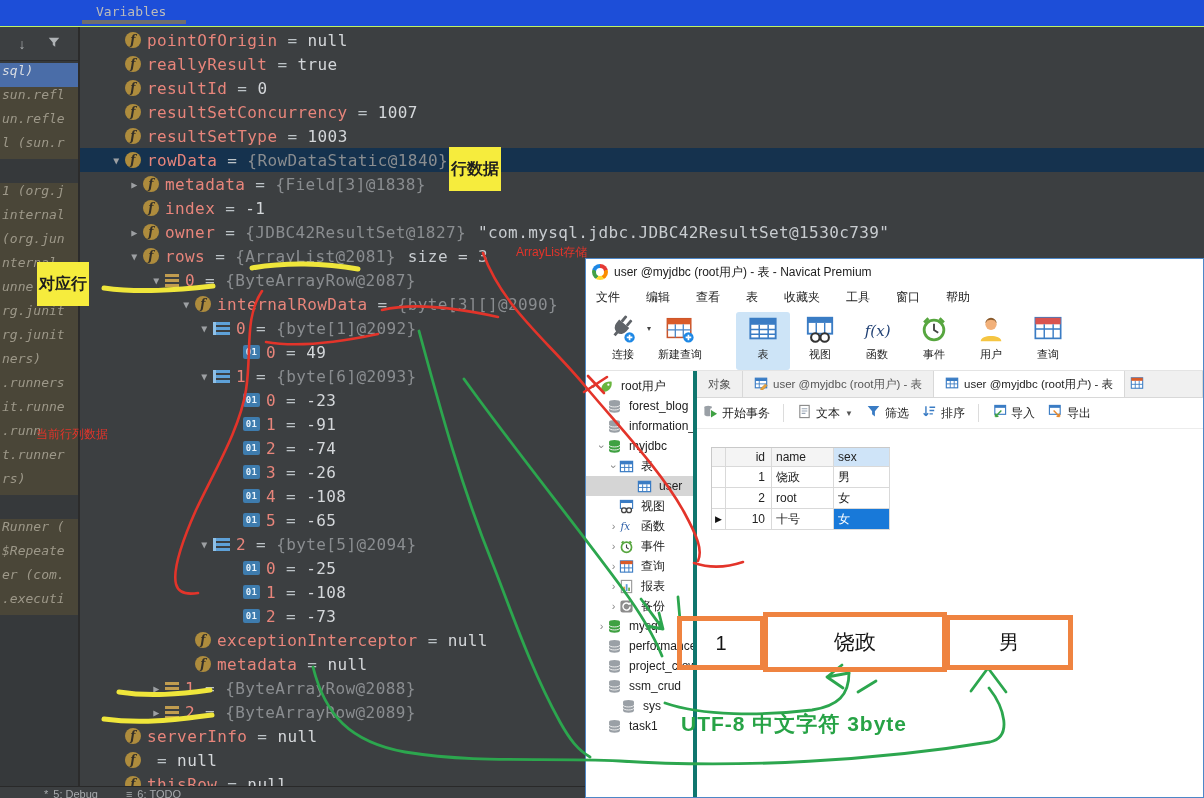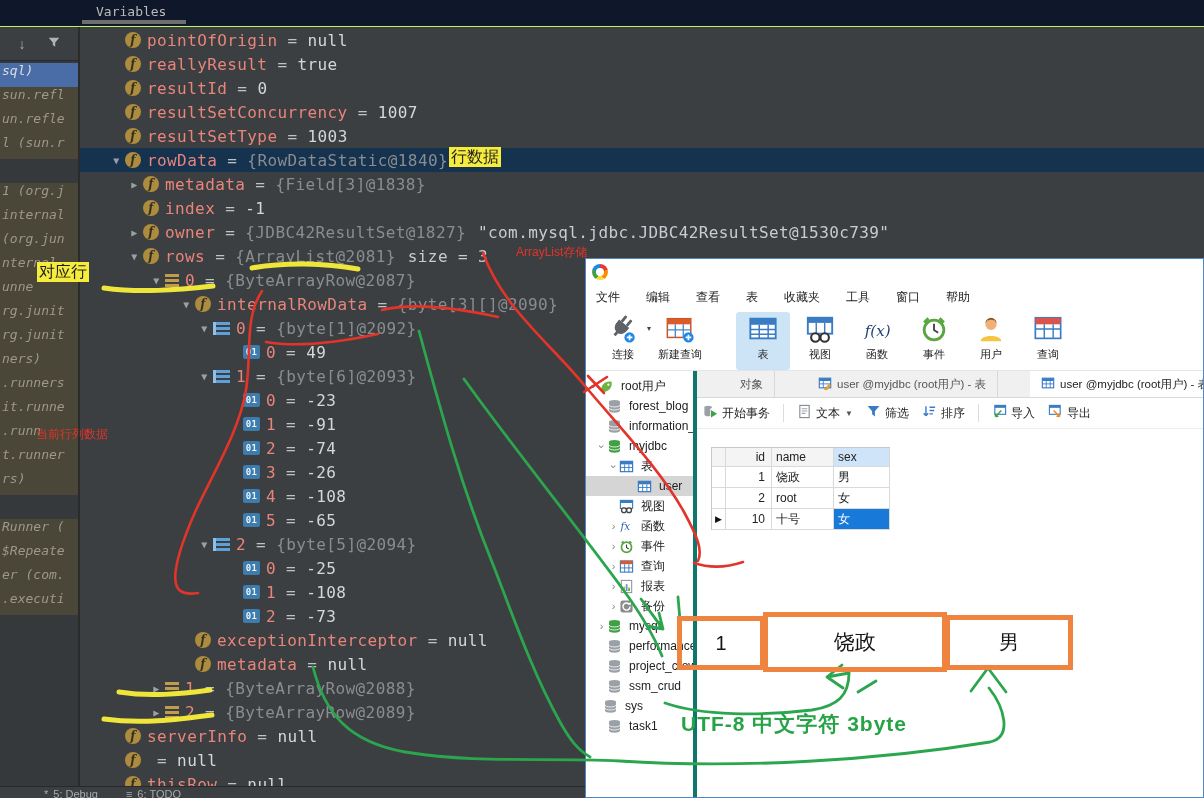--- a/index.html
+++ b/index.html
@@ -1,20 +1,20 @@
 <!DOCTYPE html>
 <html><head>
 <meta charset="utf-8">
 <style>
   html,body{margin:0;padding:0;}
   body{width:1204px;height:798px;overflow:hidden;position:relative;background:#3C3F41;
        font-family:"Liberation Sans",sans-serif;}
 
   
-  #ide-top{position:absolute;left:0;top:0;width:1204px;height:26px;background:#0f172a;
+  #ide-top{position:absolute;left:0;top:0;width:1204px;height:26px;background:#1d4ed8;
            border-bottom:3px solid #bef264;z-index:1;}
   #vars-tab-label{position:absolute;left:96px;top:4px;font:13px "DejaVu Sans Mono",monospace;color:#BBBBBB;}
   #vars-tab-underline{position:absolute;left:82px;top:20px;width:104px;height:4px;background:#6E6E6E;}
 
   #frames-panel{position:absolute;left:0;top:27px;width:78px;height:759px;background:#36393B;
                 border-right:2px solid #2B2B2B;z-index:1;overflow:hidden;}
   #frames-toolbar{height:33px;border-bottom:1px solid #2B2B2B;display:flex;align-items:center;
                   gap:16px;padding-left:14px;background:#3C3F41;color:#A9ACAE;}
   #frames-toolbar .ft-ic{width:16px;height:16px;font-size:14px;line-height:16px;text-align:center;}
   #frames-list{margin-top:2px;}
@@ -67,21 +67,21 @@
   #nv-tree{width:107px;border-right:4px solid #0f766e;padding-top:5px;overflow:hidden;background:#fff;flex:none;}
   .trow{height:20px;display:flex;align-items:center;font-size:12px;white-space:nowrap;}
   .trow.selected{background:#D5D5D5;}
   .tchev{width:11px;font-size:11px;color:#888;text-align:center;flex:none;line-height:11px;}
   .tchev.open{transform:rotate(90deg);}
   .ticon{width:15px;height:15px;flex:none;margin-right:7px;}
   .ticon svg{width:15px;height:15px;display:block;}
   #nv-pane{flex:1;display:flex;flex-direction:column;min-width:0;}
   #nv-tabs{height:26px;display:flex;background:#F0F0F0;border-bottom:1px solid #D8D8D8;align-items:stretch;}
   .ntab{display:flex;align-items:center;gap:5px;padding:0 11px;font-size:11.5px;color:#555;
-        border-right:1px solid #D8D8D8;white-space:nowrap;margin-left:32px;}
+        border-right:1px solid #D8D8D8;white-space:nowrap;}
   .ntab.active{background:#fff;color:#222;}
   .ntab svg{width:14px;height:14px;}
   .ntab.partial{padding:0 5px;overflow:hidden;flex:1;}
   #nv-toolbar2{height:30px;display:flex;align-items:center;gap:13px;padding-left:6px;font-size:12px;
                border-bottom:1px solid #ECECEC;}
   .t2item{display:flex;align-items:center;gap:4px;}
   .t2item svg{width:15px;height:15px;}
   .t2sep{width:1px;height:18px;background:#DCDCDC;}
   .t2caret{font-size:8px;color:#555;margin-left:1px;}
   #nv-grid{flex:1;position:relative;background:#fff;}
@@ -94,21 +94,21 @@
   .trh.data .cell{height:21px;line-height:21px;}
   .c-sel{width:14px;padding:0;text-align:center;font-size:9px;color:#111;}
   .c-id{width:46px;text-align:right;padding-right:6px;}
   .c-name{width:62px;}
   .c-sex{width:56px;}
   .cell.activecell{background:#1879D9;color:#fff;}
 
   
   #ann-svg{position:absolute;left:0;top:0;z-index:40;pointer-events:none;}
   .annY{position:absolute;background:#F6EC3D;color:#1E1E1E;font-size:16px;line-height:20px;
-        padding:0 2px;z-index:46;pointer-events:none;}
+        padding:12px 2px;z-index:46;pointer-events:none;font-weight:bold;}
   .annR{position:absolute;color:#E3342A;font-size:12px;line-height:19px;z-index:46;pointer-events:none;}
   #ann-rowdata{left:449px;top:147px;}
   #ann-arraylist{left:516px;top:243px;}
   #ann-duiying{left:37px;top:262px;}
   #ann-current{left:36px;top:425px;}
   #ann-utf8{position:absolute;left:681px;top:710px;color:#27A346;font-size:21px;font-weight:bold;
             letter-spacing:1px;z-index:46;pointer-events:none;}
   .obox{position:absolute;border:5px solid #EF8340;z-index:50;display:flex;align-items:center;
         justify-content:center;font-size:20px;color:#151515;pointer-events:none;background:transparent;}
   #obox-1{left:677px;top:616px;width:78px;height:44px;}
@@ -201,20 +201,21 @@
   </div>
   <div class="bb-item">
     <span>≡</span>
     <span>6: TODO</span>
   </div>
 </div>
 
 <div id="navicat">
   <div id="nv-title">
     <span id="nv-logo"></span>
+    <span>user @myjdbc (root用户) - 表 - Navicat Premium</span>
   </div>
   <div id="nv-menu">
       <span>文件</span>
       <span>编辑</span>
       <span>查看</span>
       <span>表</span>
       <span>收藏夹</span>
       <span>工具</span>
       <span>窗口</span>
       <span>帮助</span>
@@ -463,21 +464,21 @@
           <span class="tchev"></span>
           <span class="ticon">
             <svg viewBox="0 0 16 16" xmlns="http://www.w3.org/2000/svg">
               <ellipse cx="8" cy="3.2" rx="5.8" ry="2.1" fill="#9AA0A6"></ellipse>
               <path d="M2.2 3.2v9.4c0 1.2 2.6 2.1 5.8 2.1s5.8-.9 5.8-2.1V3.2" fill="#9AA0A6"></path>
               <path d="M2.2 6.4c0 1.2 2.6 2.1 5.8 2.1s5.8-.9 5.8-2.1M2.2 9.6c0 1.2 2.6 2.1 5.8 2.1s5.8-.9 5.8-2.1" stroke="#F2F2F2" stroke-width="1" fill="none"></path>
             </svg>
           </span>
           <span>ssm_crud</span>
         </div>
-        <div class="trow" style="padding-left: 6px;">
+        <div class="trow" style="padding-left: 24px;">
           <span class="tchev"></span>
           <span class="ticon">
             <svg viewBox="0 0 16 16" xmlns="http://www.w3.org/2000/svg">
               <ellipse cx="8" cy="3.2" rx="5.8" ry="2.1" fill="#9AA0A6"></ellipse>
               <path d="M2.2 3.2v9.4c0 1.2 2.6 2.1 5.8 2.1s5.8-.9 5.8-2.1V3.2" fill="#9AA0A6"></path>
               <path d="M2.2 6.4c0 1.2 2.6 2.1 5.8 2.1s5.8-.9 5.8-2.1M2.2 9.6c0 1.2 2.6 2.1 5.8 2.1s5.8-.9 5.8-2.1" stroke="#F2F2F2" stroke-width="1" fill="none"></path>
             </svg>
           </span>
           <span>sys</span>
         </div>

